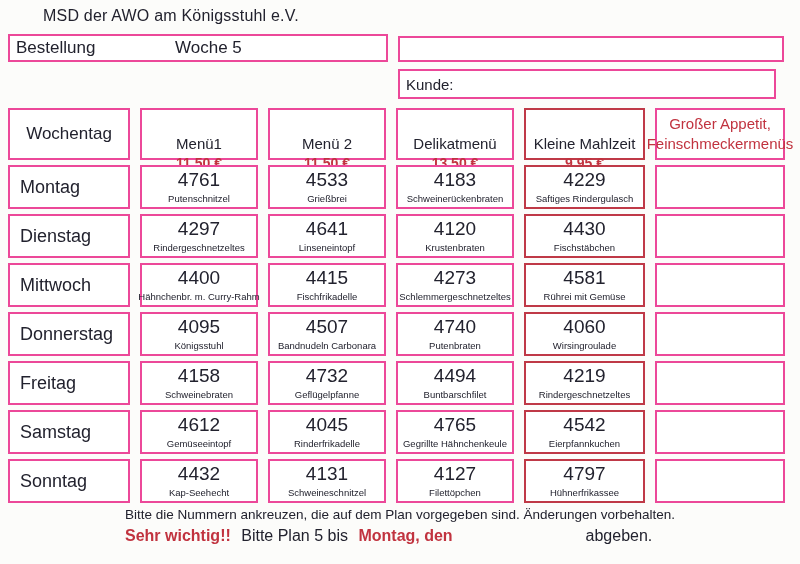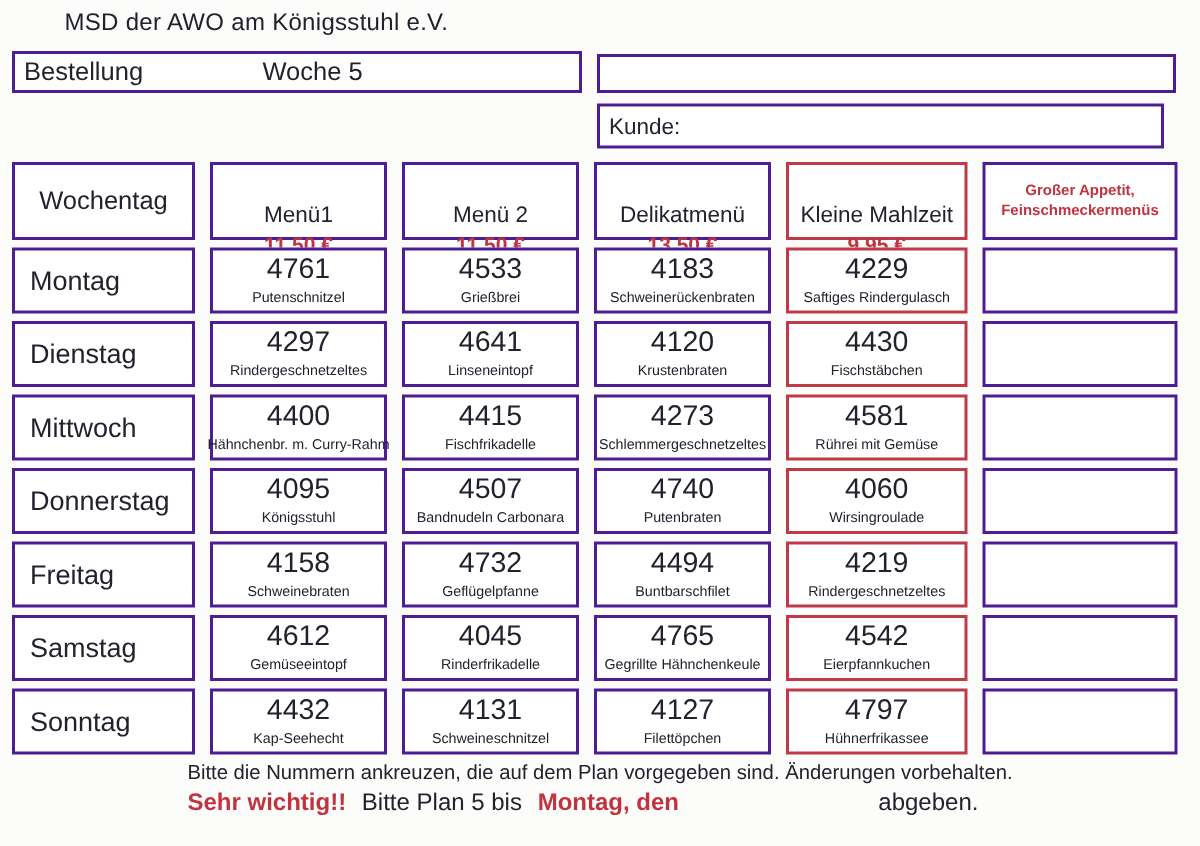--- a/index.html
+++ b/index.html
@@ -2,21 +2,21 @@
 <html><head>
 <meta charset="utf-8">
 <style>
   html,body { margin:0; padding:0; }
   .page {
     position:relative; width:800px; height:564px;
     background:#fcfcfa; overflow:hidden;
     font-family:"Liberation Sans", sans-serif;
     color:#22222e;
   }
-  .box { border:2px solid #4c1d95; background:#fff; box-sizing:border-box; }
+  .box { border:2px solid #ec4899; background:#fff; box-sizing:border-box; }
   .red-box { border:2.5px solid #bf3947; }
   .red { color:#c1333f;margin-top:21px; }
   .bold { font-weight:bold; }
 
   .doc-title { position:absolute; left:13px; top:7px; font-size:16px; letter-spacing:0.2px;margin-left:30px; }
 
   .order-box { position:absolute; left:8px; top:34px; width:380px; height:28px; display:flex; align-items:center; }
   .order-label { font-size:17px; padding-left:6px; }
   .week-label { font-size:17px; position:absolute; left:165px; }
 
@@ -25,21 +25,21 @@
   .kunde-label { font-size:15px; padding-left:6px; }
 
   .grid { position:absolute; left:8px; top:108px; display:flex; flex-direction:column; gap:5px; }
   .row { display:grid; grid-template-columns:122px 118px 118px 118px 121px 130px; column-gap:10px; align-items:center; }
 
   .hdr-row .cell { height:52px; }
   .cell { height:44px; display:flex; flex-direction:column; align-items:center; justify-content:center; }
   .day-hdr { font-size:17px; }
   .col-name { font-size:15px; line-height:1.15;margin-top:38px; }
   .col-price { font-size:14px; font-weight:bold; color:#c1333f; margin-top:2px; }
-  .special-hdr { font-size:10px; font-weight:bold; color:#c1333f; text-align:left; line-height:1.35; }
+  .special-hdr { font-size:15px; font-weight:normal; color:#c1333f; text-align:left; line-height:1.35; }
 
   .day-cell { align-items:flex-start; justify-content:center; padding-left:10px; font-size:18px; }
   .num { font-size:19px; line-height:1.1; }
   .dish { font-size:9.5px; margin-top:2px; white-space:nowrap; }
 
   .note-line { position:absolute; left:0; top:507px; width:100%; text-align:center; font-size:13.5px; }
   .important-line { position:absolute; left:125px; top:527px; font-size:16px; }
   .important-line .seg { margin-right:6px; }
   .date-gap { display:inline-block; width:118px; }
 </style>

